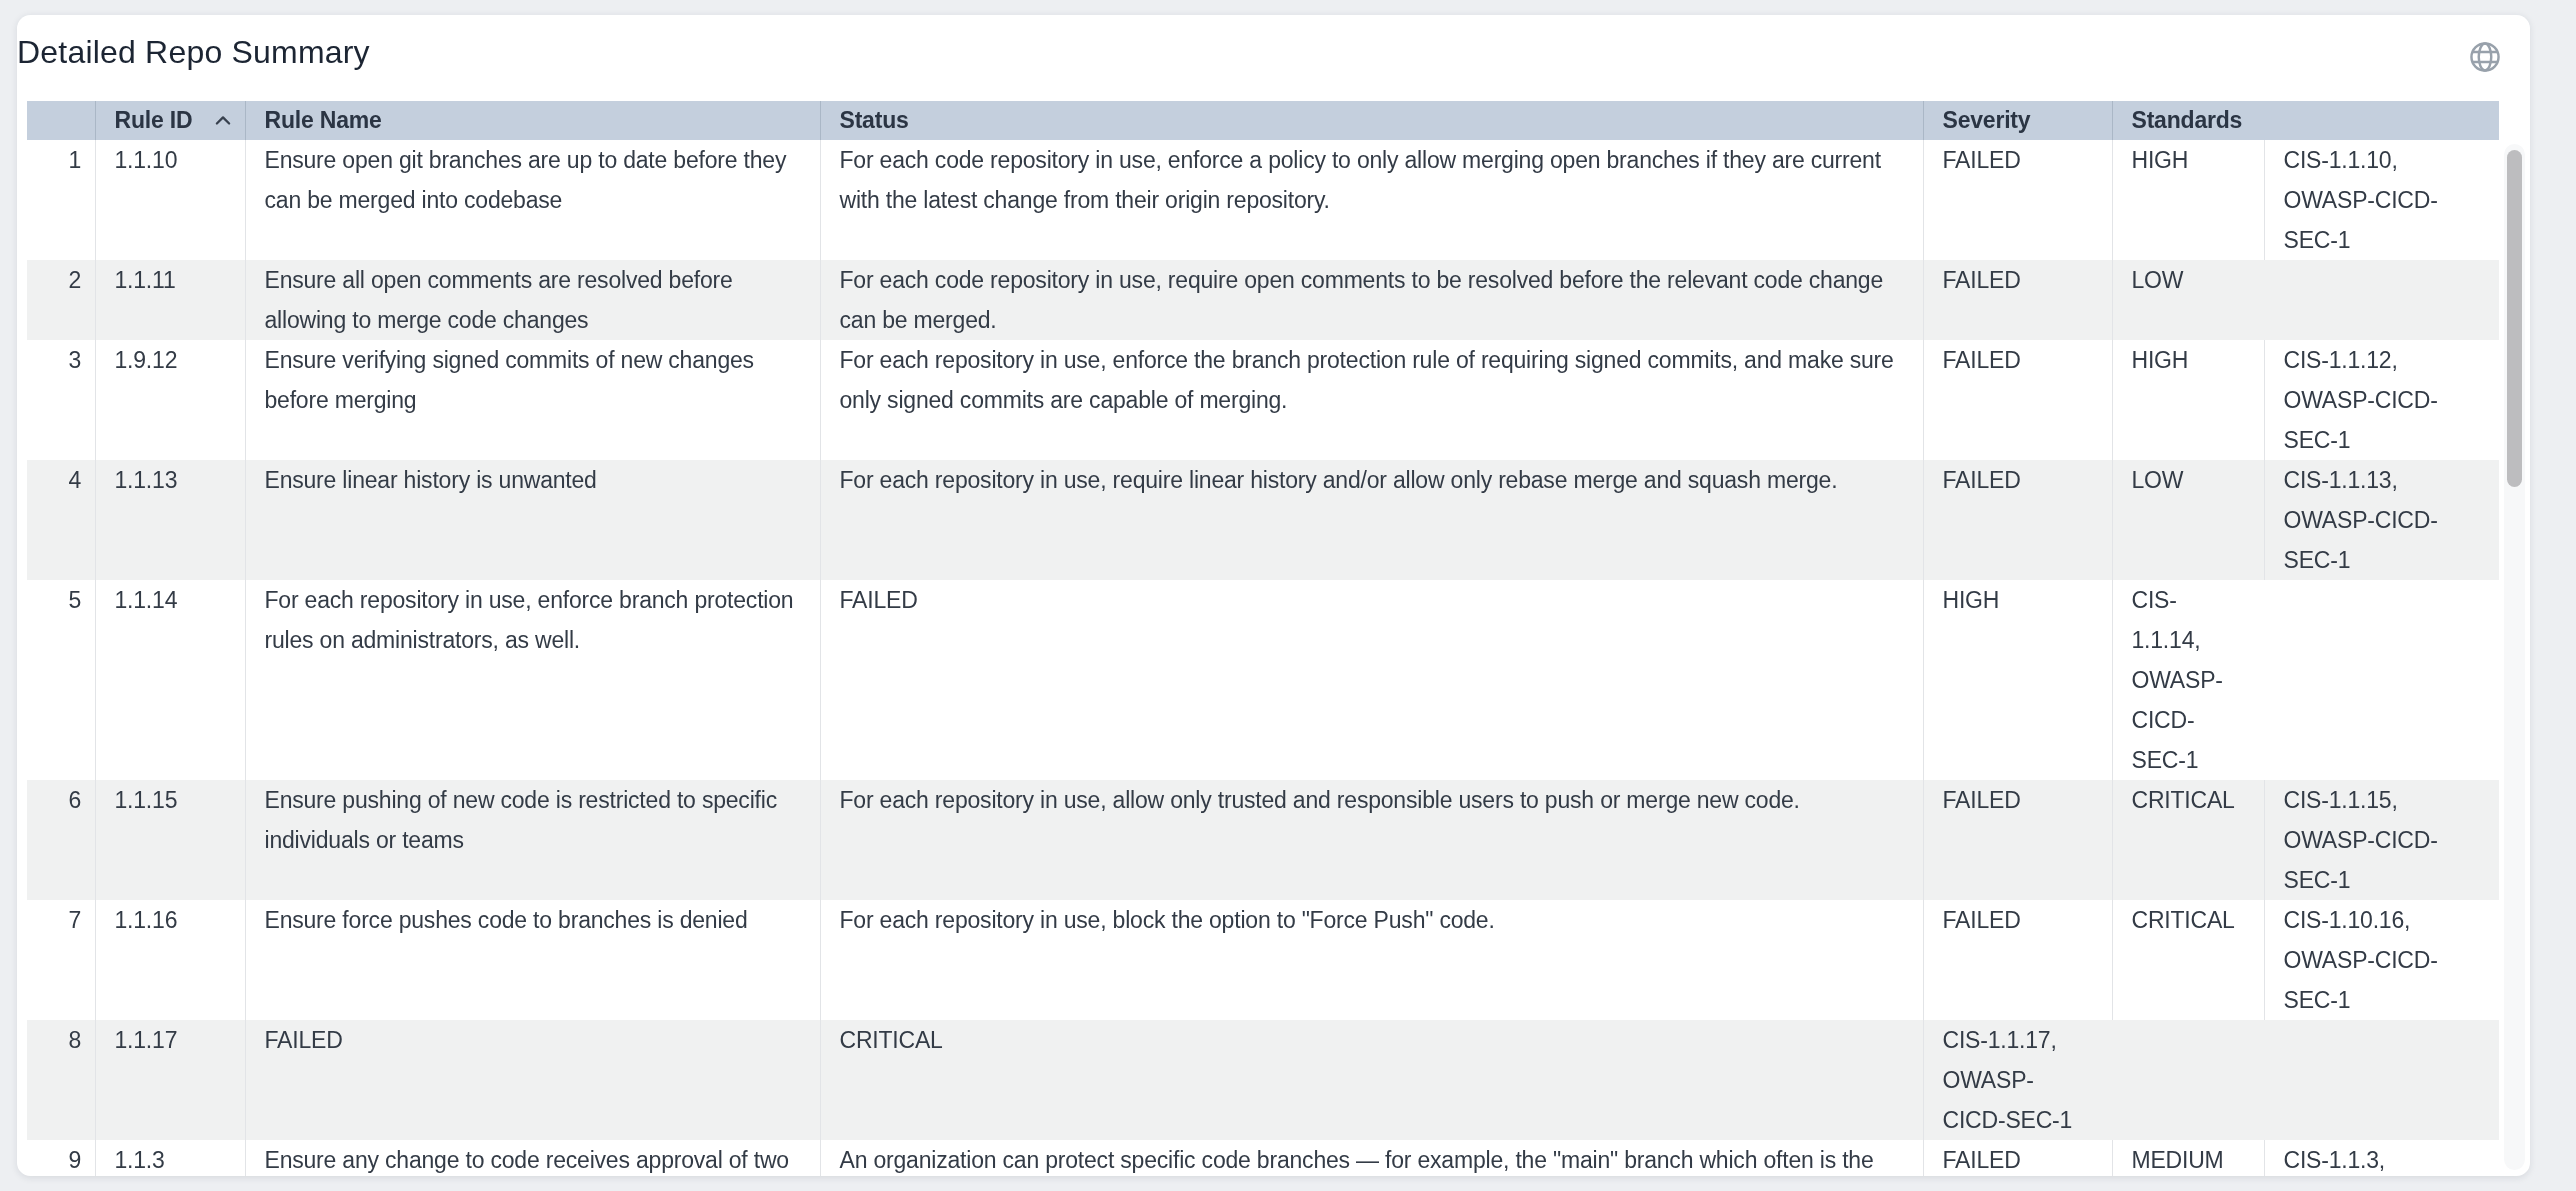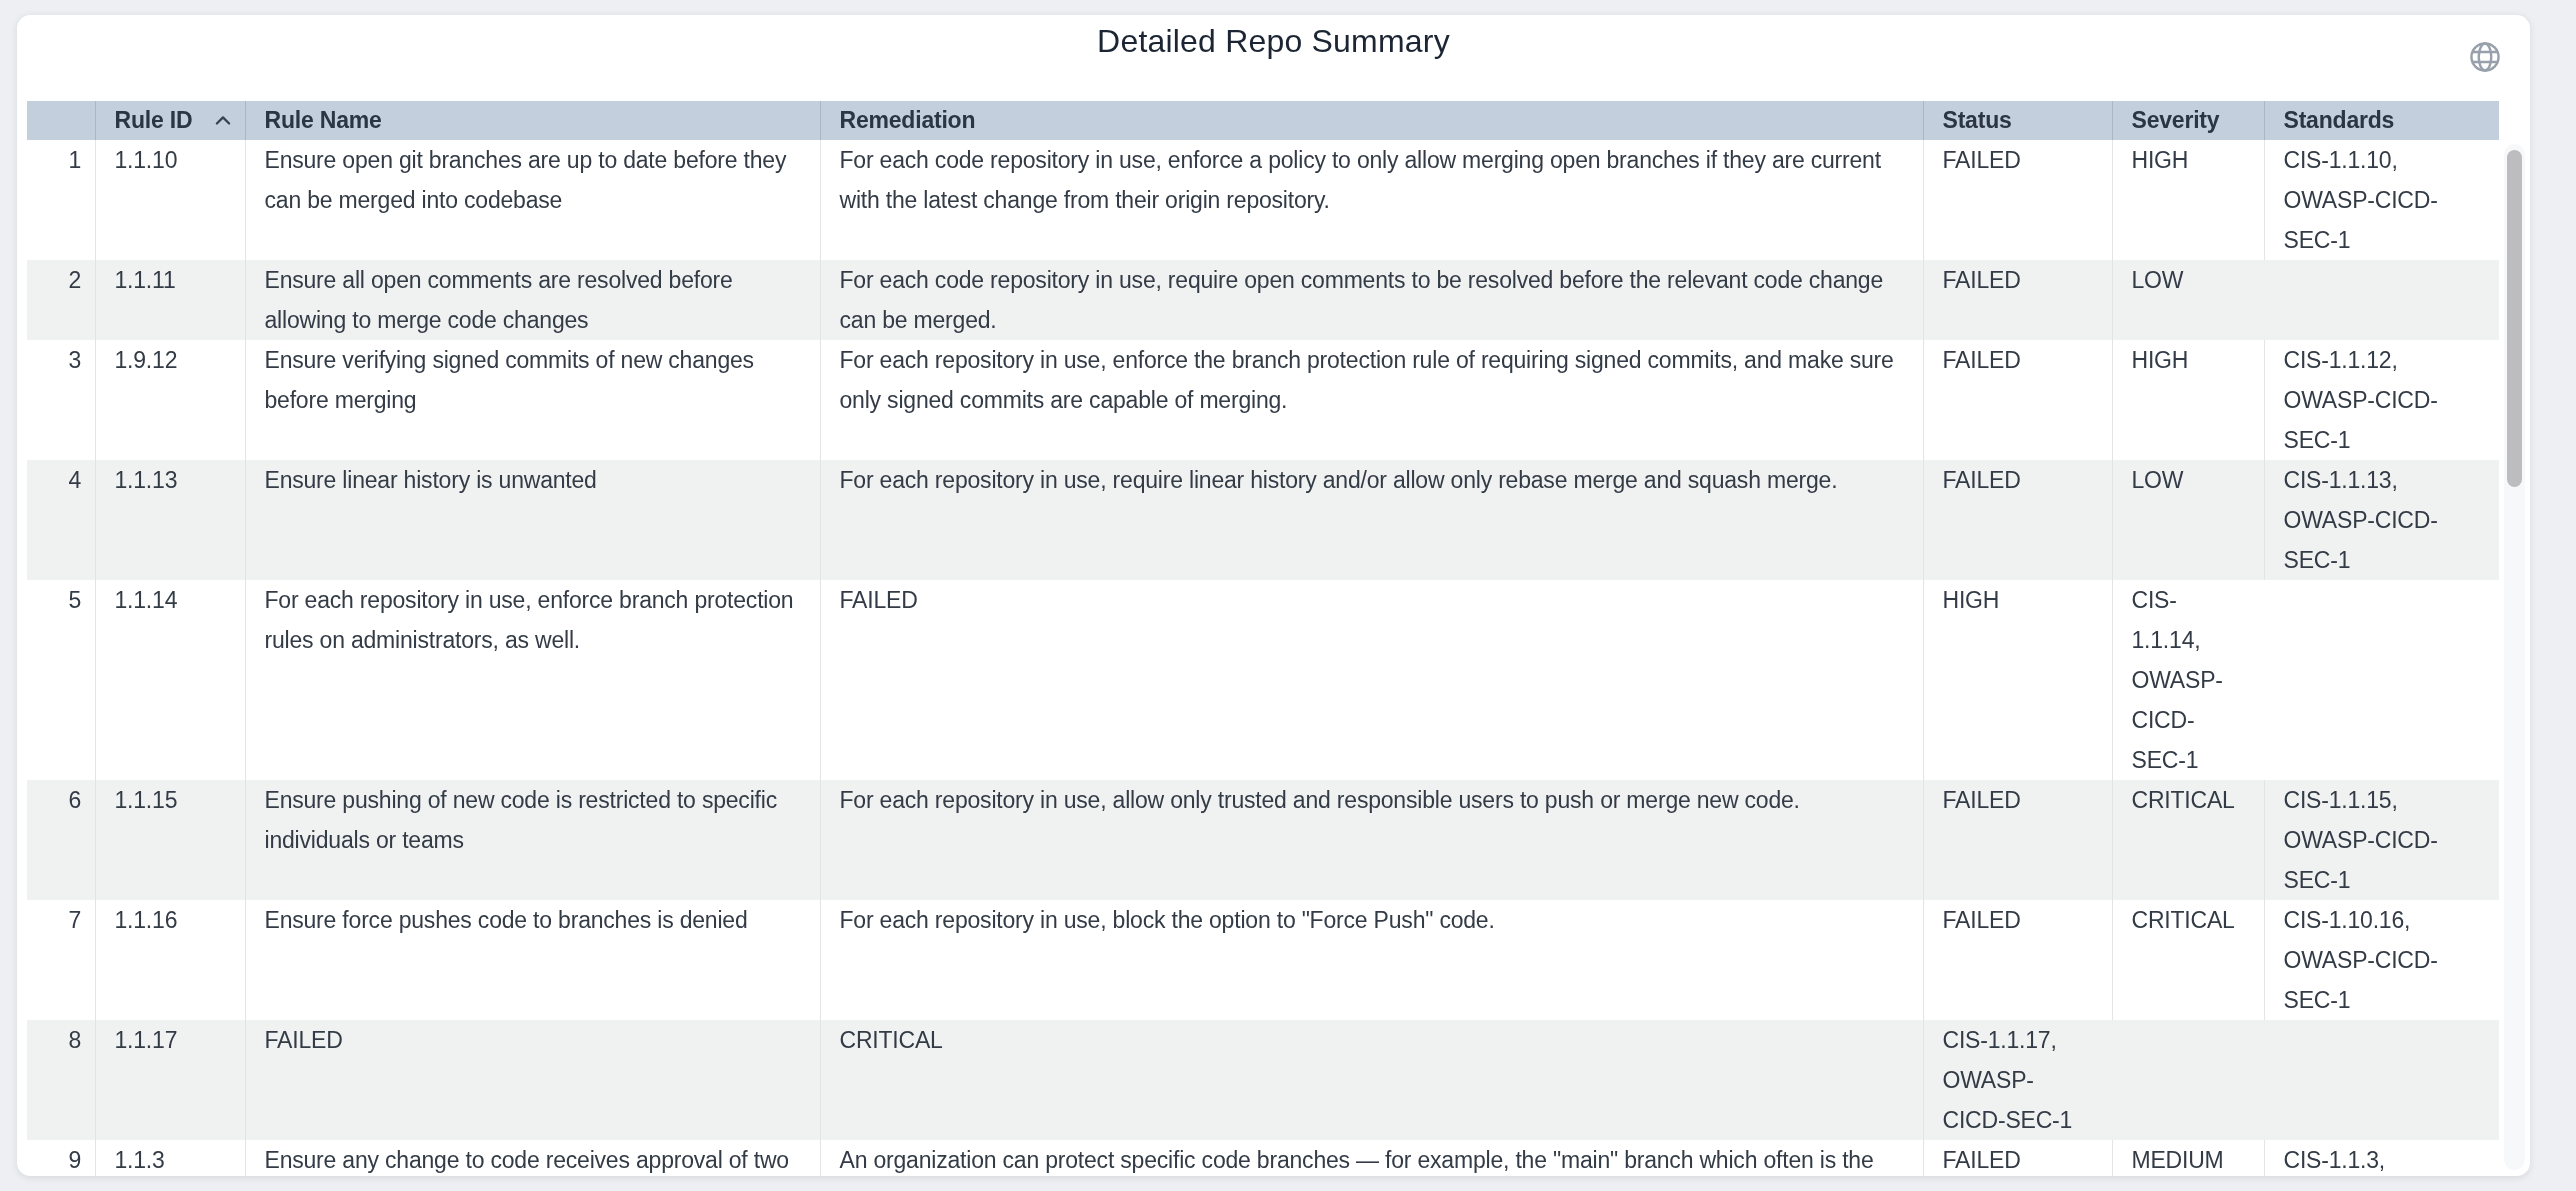--- a/index.html
+++ b/index.html
@@ -25,22 +25,22 @@
     border-radius: 13.3px;
     box-shadow: 0 1.9px 7.6px rgba(30, 40, 60, 0.10);
     overflow: hidden;
   }
   .card-top {
     position: relative;
     height: 86px;
   }
   .title {
     margin: 0;
-    padding-top: 8px;
-    text-align: center;
+    padding-top: 19px;
+    text-align: left;
     font-size: 32px;
     font-weight: 500;
     letter-spacing: 0.2px;
     color: #1c2533;
   }
   .globe-btn {
     position: absolute;
     top: 23px;
     right: 26.5px;
     width: 38px;
@@ -145,23 +145,20 @@
           <span>Rule ID</span>
           <span class="sort-icon">
             <svg width="16" height="10.4" viewBox="0 0 17 11" fill="none">
               <path d="M2 9 L8.5 2.5 L15 9" stroke="#38414e" stroke-width="2.4" stroke-linecap="round" stroke-linejoin="round"></path>
             </svg>
           </span>
         </div>
         <div class="cell th col-rule_name">
           <span>Rule Name</span>
         </div>
-        <div class="cell th col-remediation">
-          <span>Remediation</span>
-        </div>
         <div class="cell th col-status">
           <span>Status</span>
         </div>
         <div class="cell th col-severity">
           <span>Severity</span>
         </div>
         <div class="cell th col-standards">
           <span>Standards</span>
         </div>
       </div>

